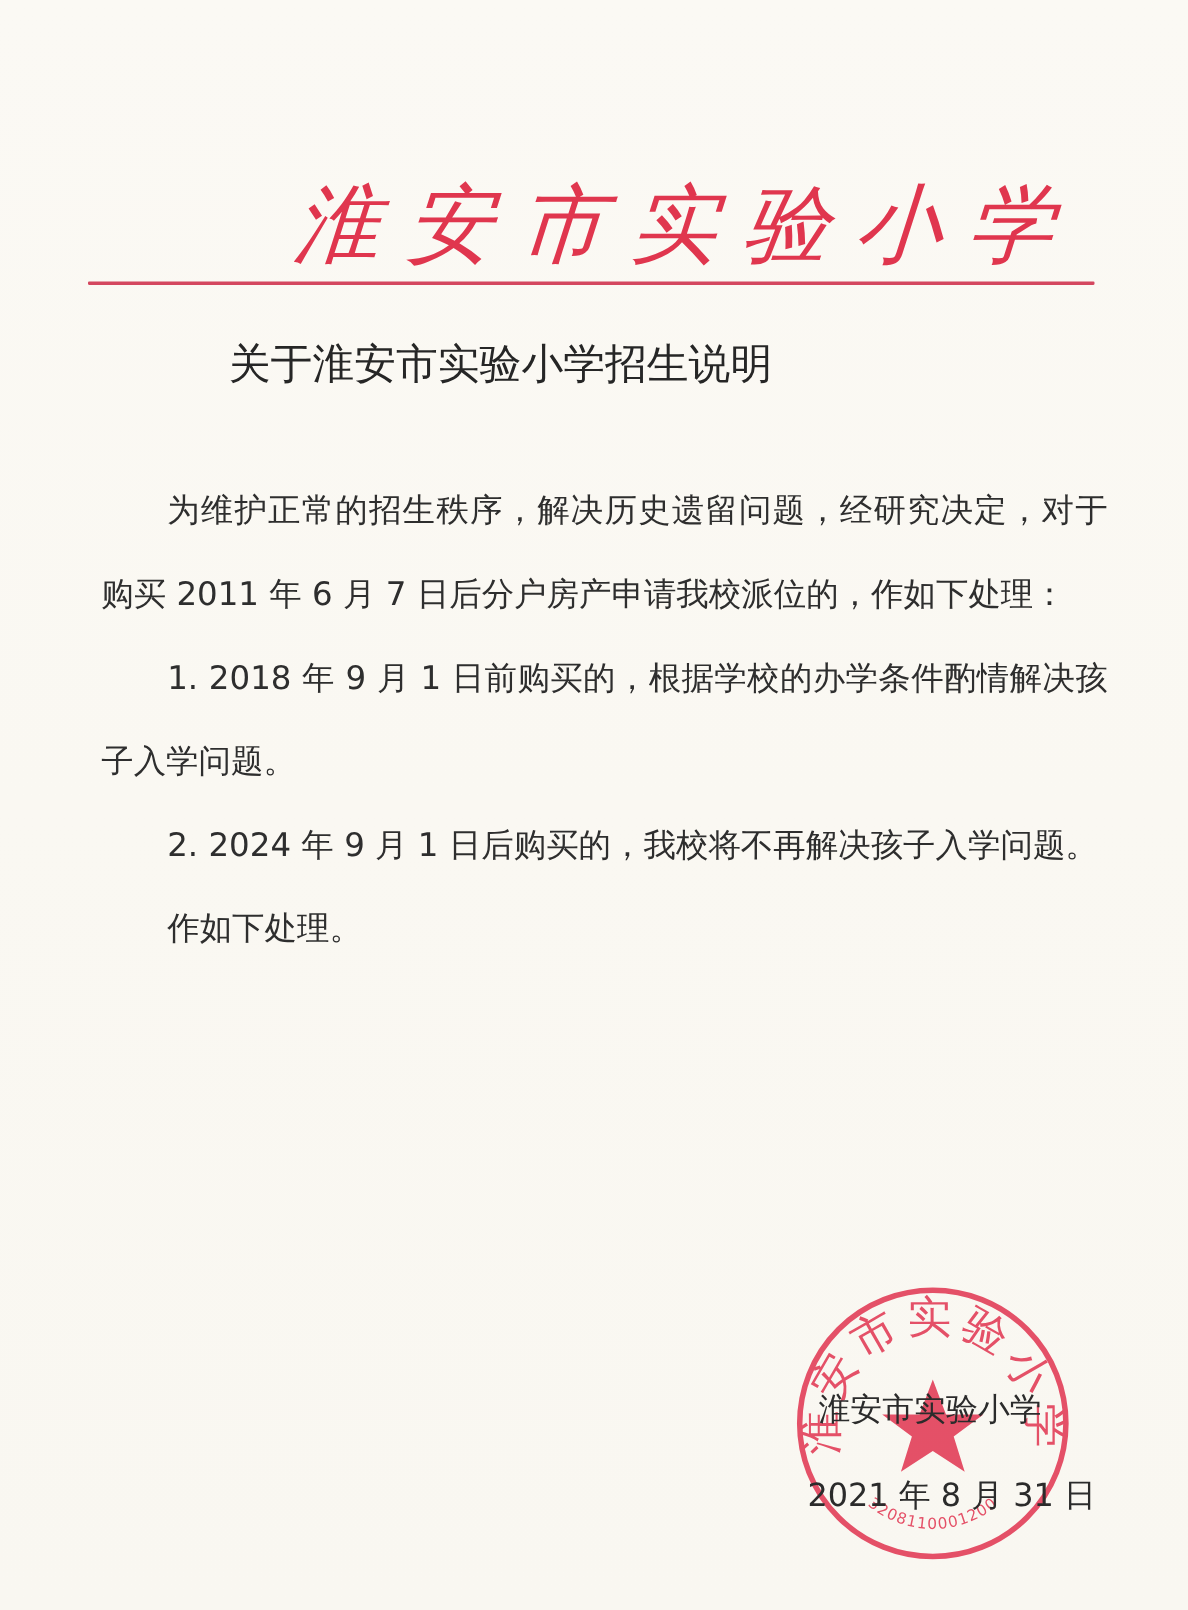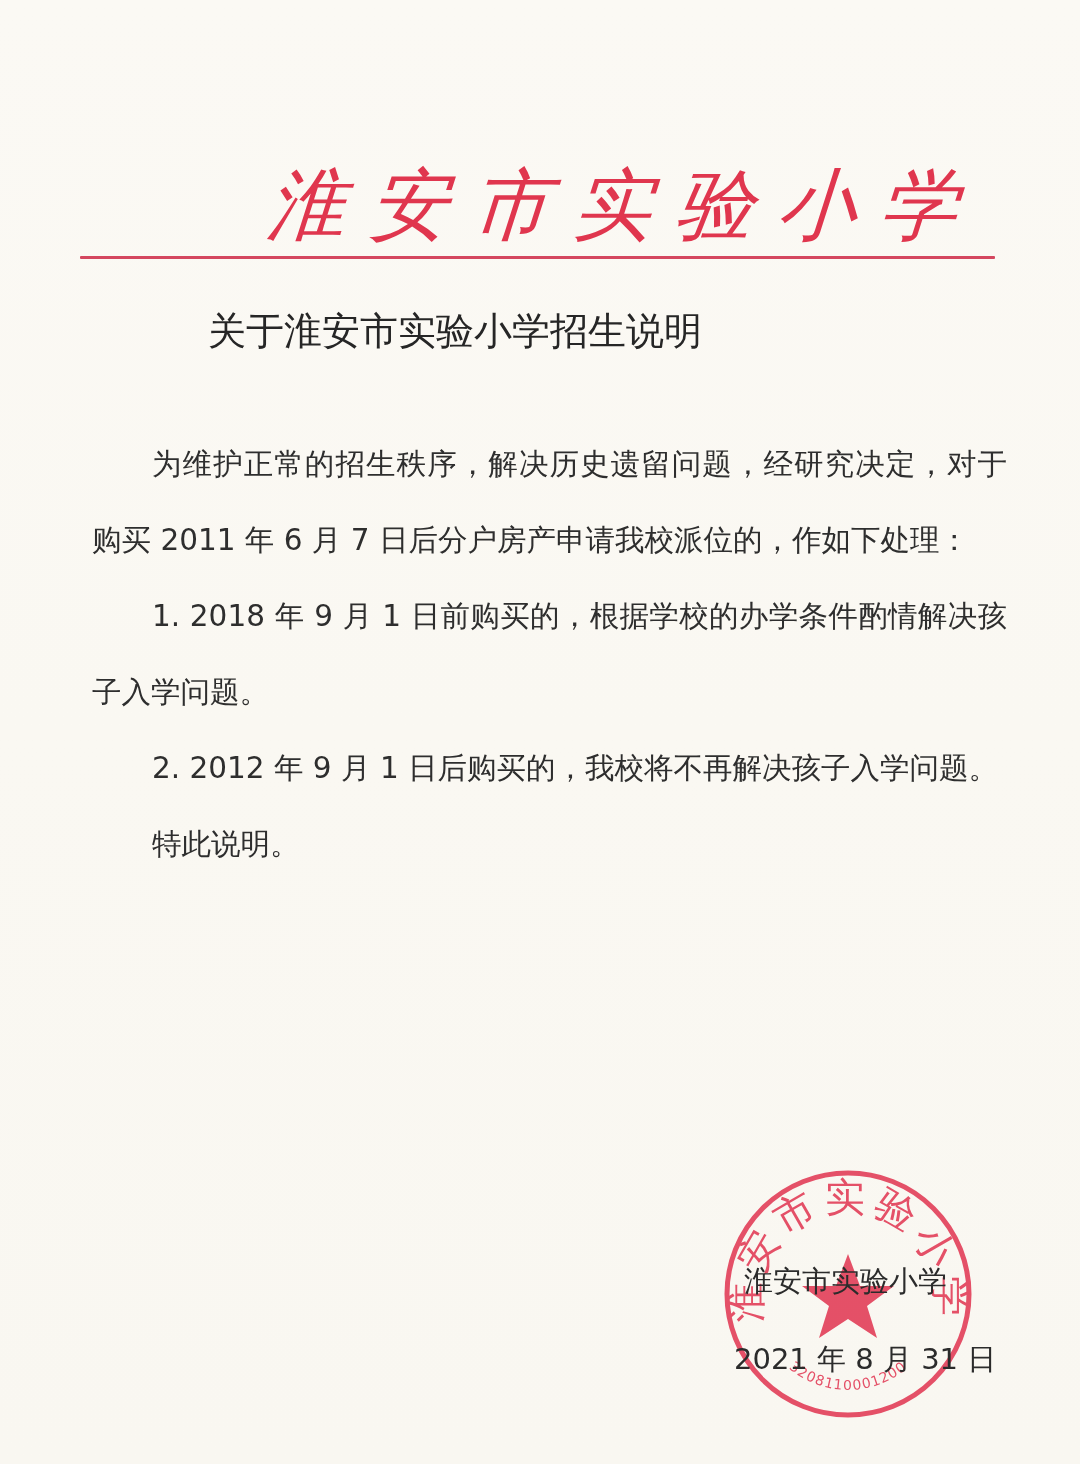--- a/index.html
+++ b/index.html
@@ -69,22 +69,22 @@
     <span>小</span>
     <span>学</span>
   </div>
   <div class="header-rule"></div>
 
   <div class="doc-title">关于淮安市实验小学招生说明</div>
 
   <div class="body-text">
     <p>为维护正常的招生秩序，解决历史遗留问题，经研究决定，对于购买 2011 年 6 月 7 日后分户房产申请我校派位的，作如下处理：</p>
     <p>1. 2018 年 9 月 1 日前购买的，根据学校的办学条件酌情解决孩子入学问题。</p>
-    <p>2. 2012 年 9 月 1 日后购买的，我校将不再解决孩子入学问题。</p>
-    <p class="closing">特此说明。</p>
+    <p>2. 2024 年 9 月 1 日后购买的，我校将不再解决孩子入学问题。</p>
+    <p class="closing">作如下处理。</p>
   </div>
 
   <svg class="seal" viewBox="0 0 252 252">
     <defs>
       <path id="sealArc" d="M 40 150 A 88 88 0 1 1 212 150"></path>
       <path id="codeArc" d="M 62 196 A 92 92 0 0 0 190 196"></path>
     </defs>
     <circle cx="126" cy="126" r="121" fill="none" stroke="#e23a55" stroke-width="5"></circle>
     <text font-family="DejaVu Serif, serif" font-size="40" fill="#e23a55" letter-spacing="6">
       <textPath href="#sealArc" startOffset="50%" text-anchor="middle">淮安市实验小学</textPath>

